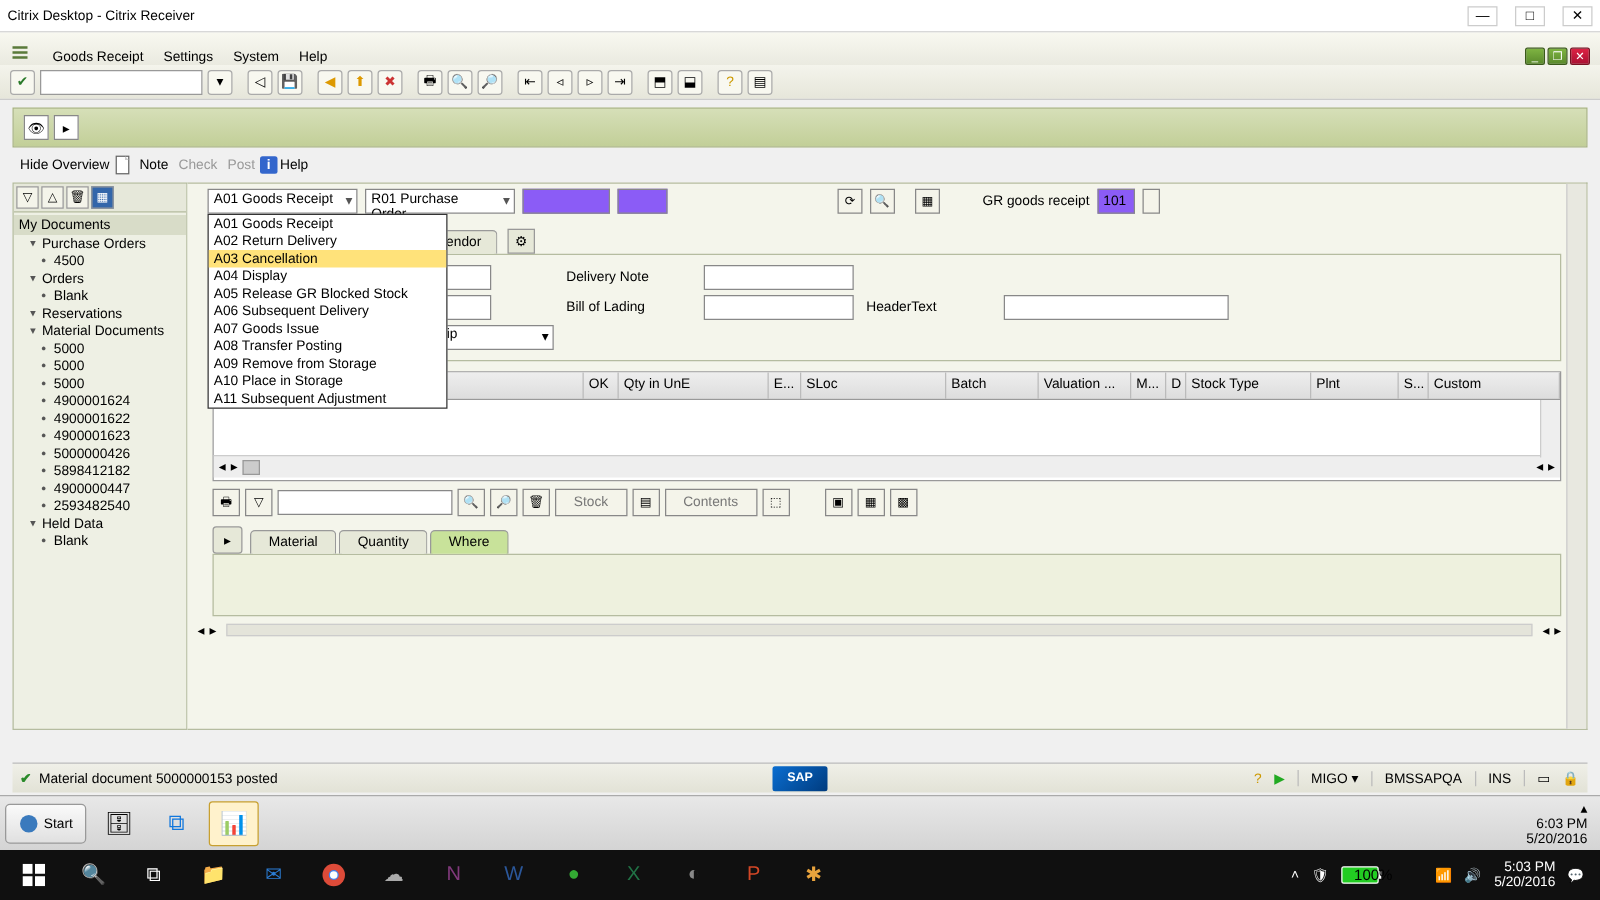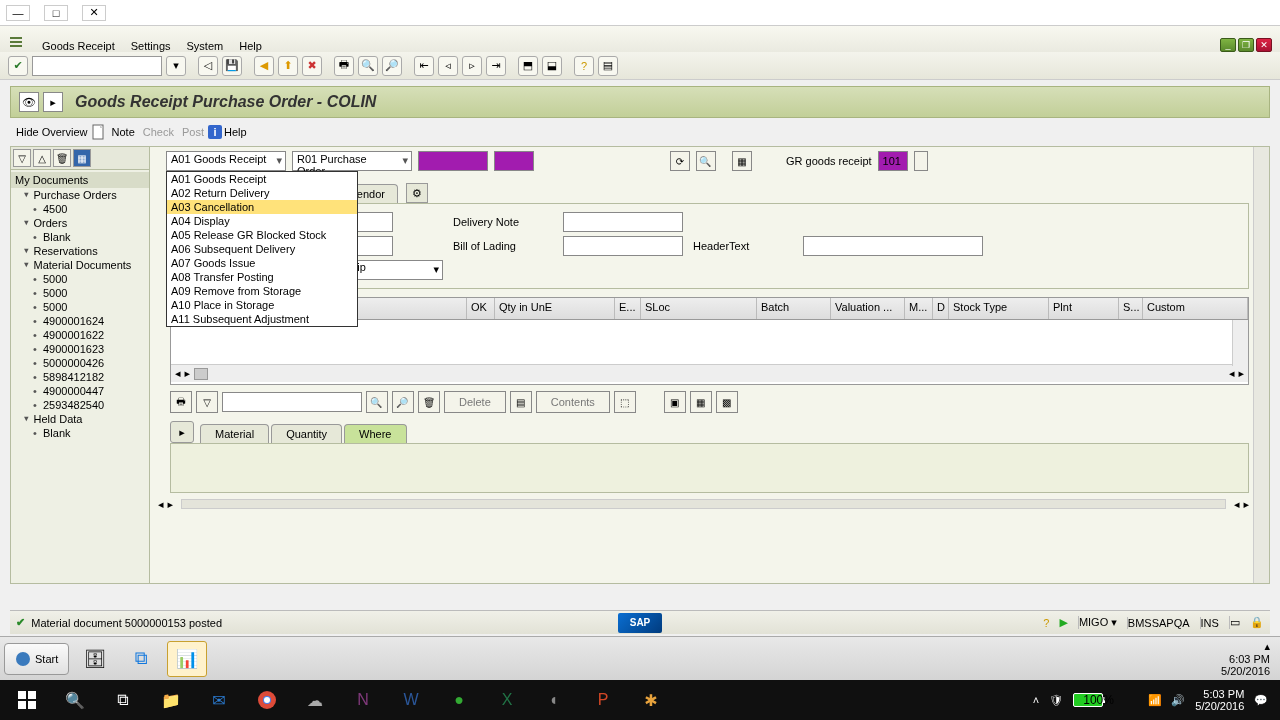--- a/index.html
+++ b/index.html
@@ -40,21 +40,21 @@
 .tree-head { background: #d8dcc8; padding: 2px 4px; font-weight: normal; }
 .tree-item { padding: 1px 4px 1px 14px; cursor: pointer; display: flex; align-items: center; }
 .tree-item.l1::before { content: "▸"; transform: rotate(90deg); display: inline-block; margin-right: 4px; font-size: 9px; color: #555; }
 .tree-item.l2 { padding-left: 32px; position: relative; }
 .tree-item.l2::before { content: "•"; position: absolute; left: 22px; color: #555; }
 
 .content { flex: 1; position: relative; background: #f4f5eb; border: 1px solid #b5bca0; border-left: none; }
 .top-row { display: flex; align-items: center; gap: 6px; padding: 4px 8px 8px 16px; position: relative; }
 .small-select { height: 20px; border: 1px solid #888; background: #fff; padding: 1px 18px 1px 4px; position: relative; cursor: pointer; }
 .small-select::after { content: "▾"; position: absolute; right: 3px; top: 2px; color: #555; }
-.small-input { height: 20px; border: 1px solid #888; background: #a21caf; padding: 0 4px; }
+.small-input { height: 20px; border: 1px solid #888; background: #8b5cf6; padding: 0 4px; }
 .gr-label { margin-left: 130px; }
 .sq-btn { width: 20px; height: 20px; border: 1px solid #888; background: #f4f4ea; display: flex; align-items: center; justify-content: center; cursor: pointer; font-size: 10px; }
 
 .dropdown-list { position: absolute; top: 24px; left: 16px; width: 192px; background: #fff; border: 1px solid #333; z-index: 100; }
 .dd-item { padding: 1px 4px; cursor: pointer; }
 .dd-item.highlight { background: #ffe27a; }
 
 .header-tabs { display: flex; padding: 0 0 0 20px; align-items: flex-end; height: 24px; }
 .htab { border: 1px solid #999; border-bottom: none; padding: 3px 12px; background: #e6e8d8; margin-right: 2px; border-radius: 4px 4px 0 0; cursor: pointer; }
 .htab-icon { width: 22px; height: 20px; border: 1px solid #999; background: #e6e8d8; margin-left: 6px; display: flex; align-items: center; justify-content: center; cursor: pointer; }
@@ -82,40 +82,41 @@
 .dtab.active { background: #c8e29a; }
 .detail-body { margin: 0 20px 0 20px; border: 1px solid #b5bca0; background: #eef1de; height: 50px; }
 
 .hscroll2 { margin: 4px 20px 0 8px; height: 14px; display: flex; align-items: center; gap: 4px; }
 
 .right-vscroll { position: absolute; right: 0; top: 0; bottom: 0; width: 16px; background: #e8e8e0; border-left: 1px solid #ccc; }
 
 .status-bar { position: absolute; bottom: 86px; left: 10px; right: 10px; height: 24px; background: linear-gradient(#f0f0e8,#e2e2d6); border-top: 1px solid #bbb; display: flex; align-items: center; padding: 0 6px; gap: 6px; }
 .status-check { color: #2a8a2a; font-weight: bold; }
 .status-right { margin-left: auto; display: flex; align-items: center; gap: 10px; }
-.status-seg { border-left: 1px solid #bbb; }
+.status-seg { border-left: 1px solid #bbb; padding-left: 10px; }
 .sap-logo { width: 44px; height: 20px; background: linear-gradient(135deg,#0a6ed1,#003b7e); color: #fff; font-weight: bold; font-size: 10px; display: flex; align-items: center; justify-content: center; border-radius: 2px; position: absolute; left: 50%; transform: translateX(-50%); }
 
 .win-taskbar { position: absolute; bottom: 40px; left: 0; right: 0; height: 44px; background: linear-gradient(#e8e8e8,#d4d4d4); border-top: 1px solid #aaa; display: flex; align-items: center; padding: 0 4px; gap: 6px; }
 .start-btn { height: 32px; padding: 0 10px; border: 1px solid #999; background: linear-gradient(#fafafa,#e0e0e0); border-radius: 4px; cursor: pointer; display: flex; align-items: center; gap: 4px; }
 .task-icon { width: 40px; height: 36px; border: 1px solid transparent; display: flex; align-items: center; justify-content: center; font-size: 18px; cursor: pointer; border-radius: 3px; }
 .tray1 { margin-left: auto; display: flex; flex-direction: column; align-items: flex-end; padding-right: 6px; font-size: 10px; }
 
 .host-taskbar { position: absolute; bottom: 0; left: 0; right: 0; height: 40px; background: #101010; display: flex; align-items: center; padding: 0 4px; gap: 2px; }
 .host-icon { width: 46px; height: 40px; display: flex; align-items: center; justify-content: center; color: #fff; font-size: 16px; cursor: pointer; }
 .host-tray { margin-left: auto; display: flex; align-items: center; gap: 10px; color: #fff; padding-right: 8px; font-size: 10px; }
 .battery { width: 30px; height: 14px; border: 1px solid #fff; border-radius: 2px; position: relative; background: #2c2; }
 .battery::after { content: ""; position: absolute; right: -3px; top: 3px; width: 2px; height: 6px; background: #fff; }
 
 svg { display: block; }
 </style>
 </head>
 <body>
 
 <div class="window-title">
+  <span class="title-text">Citrix Desktop - Citrix Receiver</span>
   <div class="window-btns">
     <div class="window-btn">—</div>
     <div class="window-btn">□</div>
     <div class="window-btn">✕</div>
   </div>
 </div>
 
 <div class="menu-bar">
   <span class="menu-icon">
     <svg width="16" height="16">
@@ -159,21 +160,20 @@
   <div class="tb-icon">⬒</div>
   <div class="tb-icon">⬓</div>
   <div class="tb-sep"></div>
   <div class="tb-icon" style="color:#c90">?</div>
   <div class="tb-icon">▤</div>
 </div>
 
 <div class="page-title-bar">
   <div class="pt-icon">👁</div>
   <div class="pt-icon">▸</div>
-  <span class="page-title">Goods Receipt Purchase Order - COLIN</span>
 </div>
 
 <div class="action-bar">
   <span class="action-btn">Hide Overview</span>
   <span class="action-icon">
     <svg width="14" height="16">
         <rect x="1" y="1" width="10" height="14" fill="#fff" stroke="#666"></rect>
         <polygon points="8,1 11,4 8,4" fill="#ccc"></polygon>
       </svg>
   </span>
@@ -304,21 +304,21 @@
       <div class="grid-vscroll"></div>
     </div>
 
     <div class="grid-tb">
       <div class="gtb-btn">🖶</div>
       <div class="gtb-btn">▽</div>
       <input class="grid-tb-input" style="">
       <div class="gtb-btn">🔍</div>
       <div class="gtb-btn">🔎</div>
       <div class="gtb-btn">🗑</div>
-      <div class="gtb-text-btn">Delete</div>
+      <div class="gtb-text-btn">Stock</div>
       <div class="gtb-btn">▤</div>
       <div class="gtb-text-btn">Contents</div>
       <div class="gtb-btn">⬚</div>
       <div style="width:20px"></div>
       <div class="gtb-btn">▣</div>
       <div class="gtb-btn">▦</div>
       <div class="gtb-btn">▩</div>
     </div>
 
     <div class="detail-tabs">

